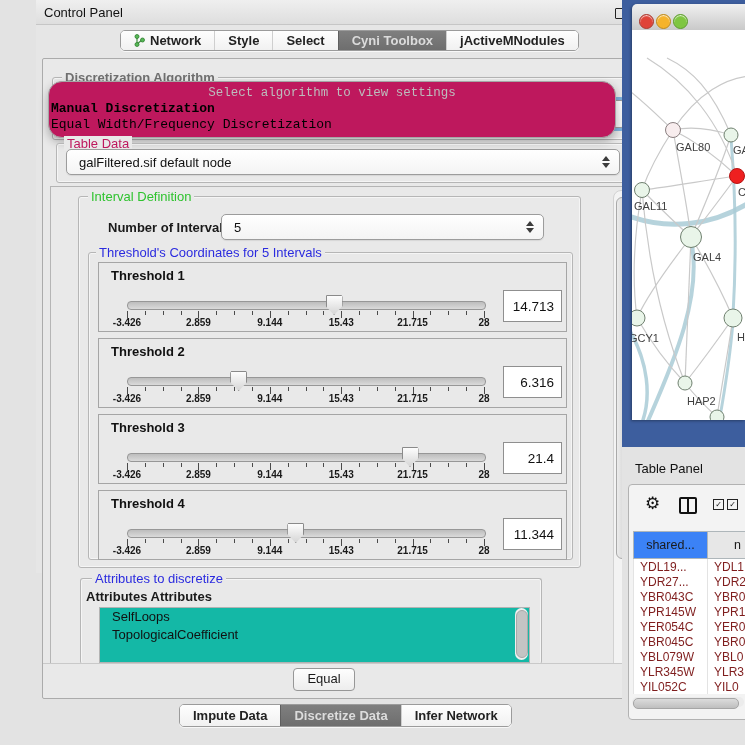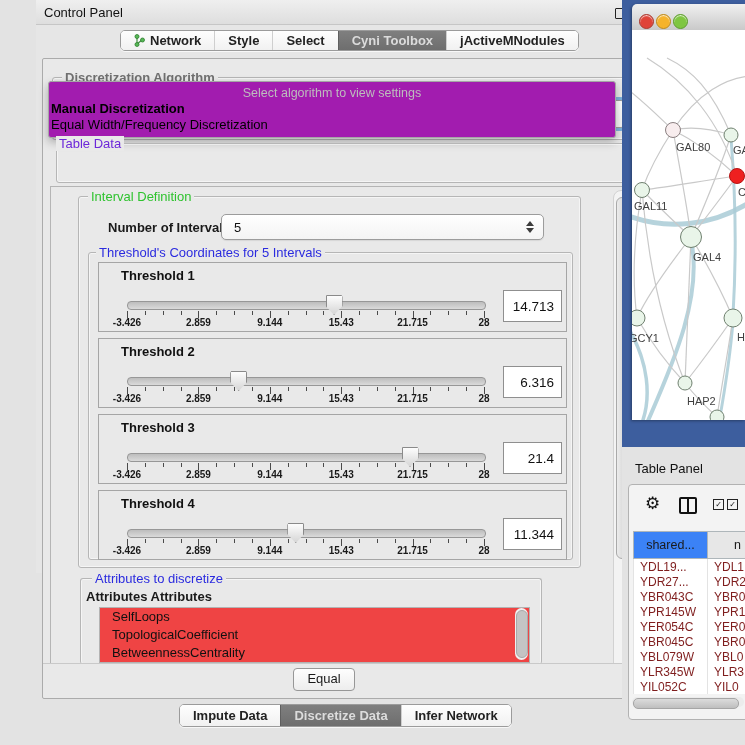--- a/index.html
+++ b/index.html
@@ -35,44 +35,44 @@
   .combo{position:absolute;background:linear-gradient(#ffffff,#f4f4f4);border:1px solid #9c9c9c;border-radius:5px;
          box-shadow:0 1px 1px rgba(0,0,0,.08);font-size:13px;color:#111;}
   .combo .val{position:absolute;left:12px;top:50%;transform:translateY(-50%);}
   .spinner{position:absolute;right:9px;top:50%;transform:translateY(-50%);width:8px;height:12px;}
   .spinner:before,.spinner:after{content:"";position:absolute;left:0;border-left:4px solid transparent;border-right:4px solid transparent;}
   .spinner:before{top:0;border-bottom:5px solid #3c3c3c;}
   .spinner:after{bottom:0;border-top:5px solid #3c3c3c;}
   #algo-combo{left:26px;top:100px;width:562px;height:26px;box-shadow:0 0 0 3px #7fb2dd;}
 
   
-  #algo-popup{left:12px;top:81px;width:566px;height:55px;background:#a21caf;border:1px solid #a5a5a5;border-radius:3px;
-              box-shadow:0 4px 10px rgba(0,0,0,.28);}
+  #algo-popup{left:12px;top:81px;width:566px;height:55px;background:#be185d;border:1px solid #a5a5a5;border-radius:14px;
+              box-shadow:0 4px 10px rgba(0,0,0,.28);font-family:Liberation Mono, monospace;}
   #algo-popup .hint{position:absolute;left:0;right:0;top:4px;text-align:center;font-size:12.5px;color:#bdbdbd;}
   .popup-item{position:absolute;left:2px;font-size:13px;color:#000;white-space:nowrap;}
 
   
   #scrollpane{left:14px;top:186px;width:590px;height:477px;border:1px solid #b5b5b5;background:#e9e9e9;}
   .vtrack{position:absolute;background:#f3f3f3;border:1px solid #d2d2d2;border-radius:8px;}
   .vthumb{position:absolute;background:linear-gradient(90deg,#ececec,#cccccc);border:1px solid #a9a9a9;border-radius:6px;}
 
   
   .tbox{position:absolute;left:0;width:467px;height:68px;background:#e9e9e9;border:1px solid #a5a5a5;}
-  .tbox .tlabel{position:absolute;left:22px;top:5px;font-size:13px;font-weight:700;color:#111;}
+  .tbox .tlabel{position:absolute;left:12px;top:5px;font-size:13px;font-weight:700;color:#111;}
   .track{position:absolute;left:28px;top:38px;width:357px;height:7px;border-radius:4px;
          background:linear-gradient(#bdbdbd,#dadada);border:1px solid #979797;}
   .thumb{position:absolute;top:32px;width:15px;height:18px;background:linear-gradient(#fdfdfd,#d6d6d6);
          border:1px solid #8a8a8a;clip-path:polygon(6% 0,94% 0,100% 10%,100% 55%,50% 100%,0 55%,0 10%);}
   .tick{position:absolute;width:1px;background:#4a4a4a;}
   .ticklabel{position:absolute;top:54px;transform:translateX(-50%);font-size:10px;font-weight:700;color:#1a1a1a;white-space:nowrap;}
   .tvalue{position:absolute;left:404px;top:27px;width:50px;height:30px;background:#fff;border:1px solid #8f8f8f;
           font-size:13.5px;text-align:right;padding:0 7px 0 0;font-family:inherit;color:#111;}
 
   
-  #attr-list{left:63px;top:607px;width:429px;height:54px;background:#ef4444;border:1px solid #b3b3b3;overflow:hidden;}
+  #attr-list{left:63px;top:607px;width:429px;height:54px;background:#14b8a6;border:1px solid #b3b3b3;overflow:hidden;}
   .attr-item{padding:1px 0 1px 12px;font-size:13px;color:#111;line-height:16px;white-space:nowrap;}
 
   #apply-bar{left:7px;top:663px;width:602px;height:33px;border-top:1px solid #c9c9c9;background:#e9e9e9;}
   #apply-btn{left:257px;top:668px;width:60px;height:21px;background:linear-gradient(#fefefe,#ededed);
              border:1px solid #979797;border-radius:4px;font-size:13px;text-align:center;line-height:20px;}
 
   
   #net-frame{left:622px;top:0;width:123px;height:447px;background:#3d5e9e;}
   #net-window{position:absolute;left:10px;top:4px;width:113px;height:416px;border-radius:5px 0 0 0;overflow:hidden;
               box-shadow:-1px 1px 3px rgba(0,0,0,.35);}
@@ -146,21 +146,25 @@
       <span class="spinner"></span>
     </div>
 
     <div class="abs" id="algo-popup">
       <div class="hint">Select algorithm to view settings</div>
       <div class="popup-item" style="top:19px;font-weight:700;">Manual Discretization</div>
       <div class="popup-item" style="top:35px;">Equal Width/Frequency Discretization</div>
     </div>
 
     <div class="abs group" style="left:20px;top:143px;width:572px;height:38px;"></div>
-    <div class="abs group-title" style="left:20px;top:136px;color:#6d28d9;">Table Data</div>
+    <div class="abs group-title" style="left:28px;top:136px;color:#be185d;">Table Data</div>
+    <div class="abs combo" style="left:30px;top:149px;width:552px;height:24px;">
+      <span class="val">galFiltered.sif default node</span>
+      <span class="spinner"></span>
+    </div>
 
     <div class="abs" id="scrollpane"></div>
 
     <div class="abs group" style="left:42px;top:196px;width:501px;height:370px;"></div>
     <div class="abs group-title" style="left:52px;top:189px;color:#2fc32f;">Interval Definition</div>
 
     <div class="abs" style="left:72px;top:220px;font-size:13px;font-weight:700;">Number of Intervals</div>
     <div class="abs combo" style="left:185px;top:214px;width:321px;height:24px;">
       <span class="val">5</span>
       <span class="spinner"></span>
@@ -306,21 +310,20 @@
     <div class="abs vtrack" style="left:577px;top:190px;width:17px;height:500px;">
       <div class="vthumb" style="left:2px;top:6px;width:11px;height:360px;"></div>
     </div>
 
     <div class="abs group" style="left:44px;top:578px;width:460px;height:85px;border-bottom:none;"></div>
     <div class="abs group-title" style="left:56px;top:571px;color:#2b2bdf;">Attributes to discretize</div>
     <div class="abs" style="left:50px;top:589px;font-size:13px;font-weight:700;">Attributes Attributes</div>
     <div class="abs" id="attr-list">
         <div class="attr-item">SelfLoops</div>
         <div class="attr-item">TopologicalCoefficient</div>
-        <div class="attr-item">BetweennessCentrality</div>
       </div>
     <div class="abs vtrack" style="left:479px;top:608px;width:13px;height:52px;border:none;background:#f0f0f0;">
       <div class="vthumb" style="left:1px;top:2px;width:10px;height:46px;background:#c4c4c4;"></div>
     </div>
 
     <div class="abs" id="apply-bar"></div>
     <div class="abs" id="apply-btn">Equal</div>
 
     <div class="abs segmented" id="bottom-tabs">
         <div class="seg">

